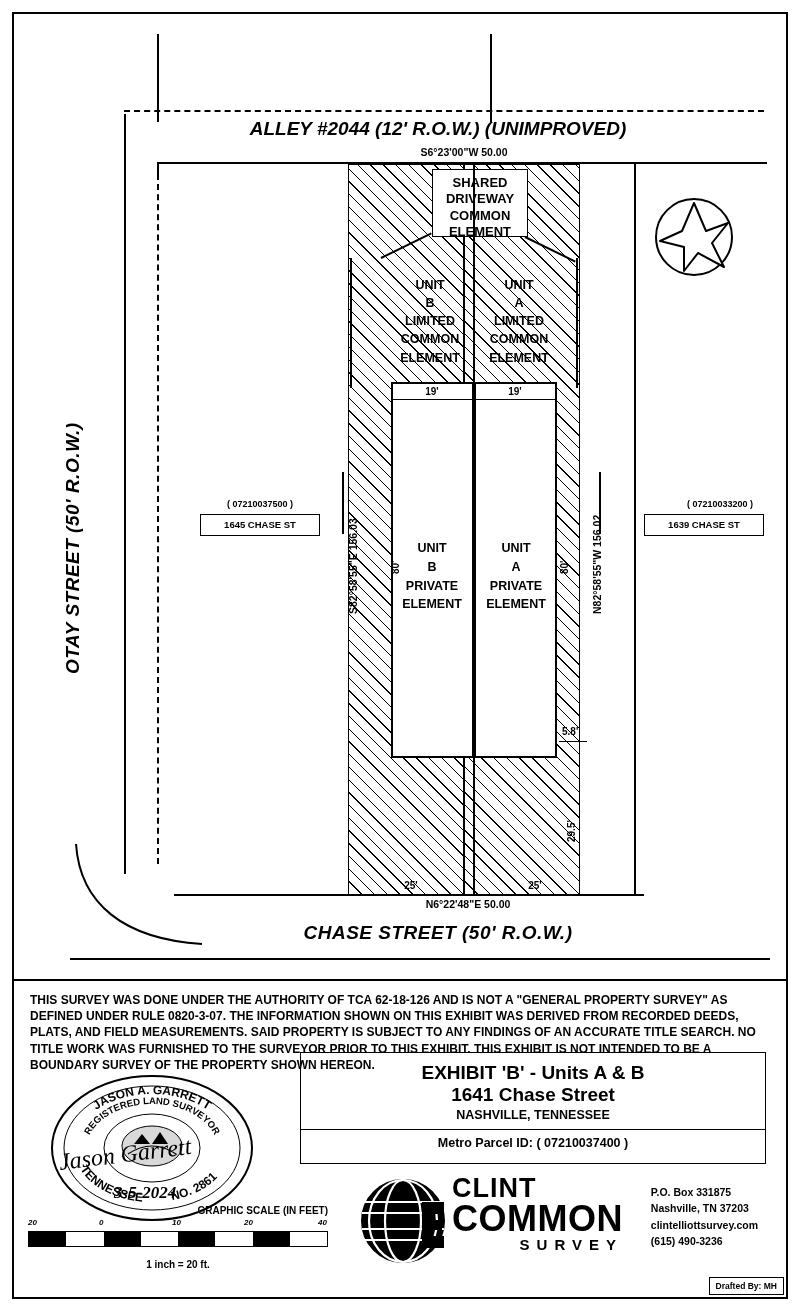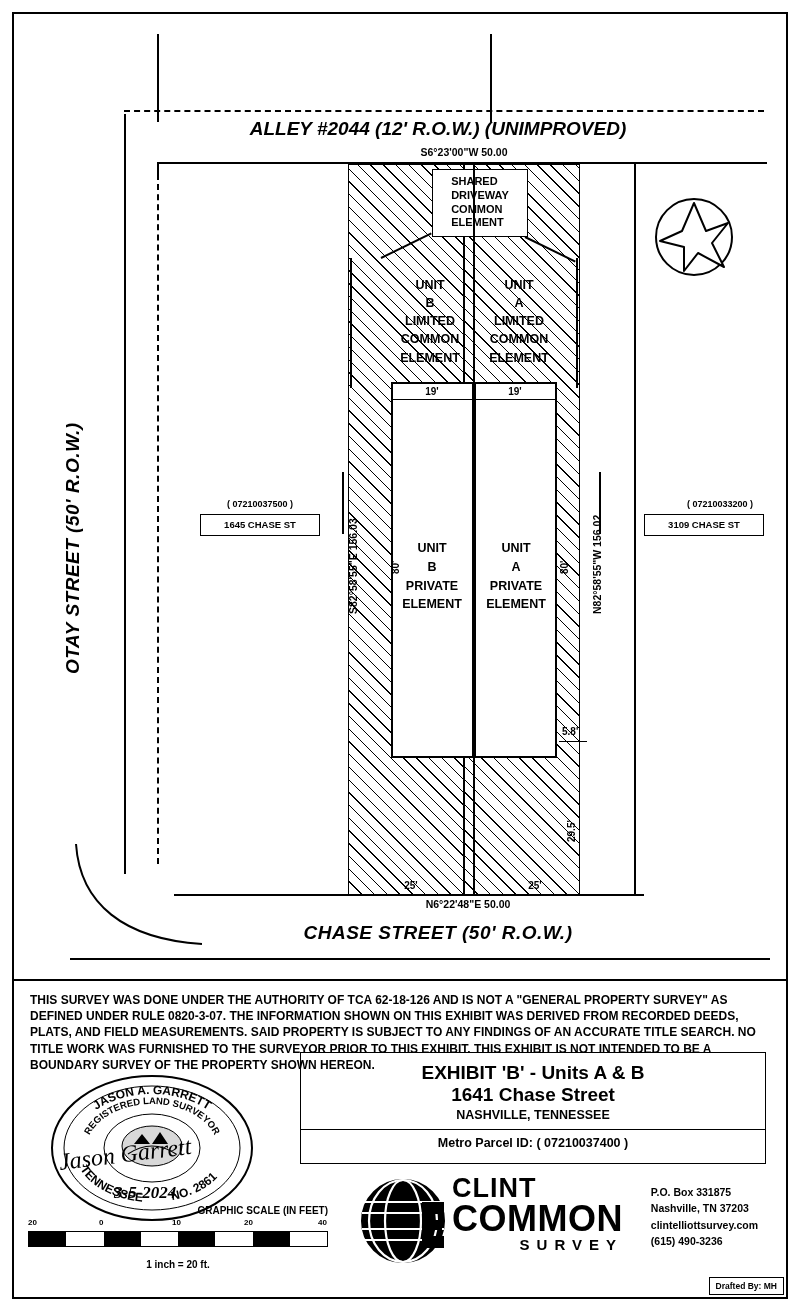--- a/index.html
+++ b/index.html
@@ -40,21 +40,21 @@
   .logo-wrap{position:absolute;left:300px;top:1172px;width:466px;height:95px;}
   .brandline1{font-size:27px;font-weight:bold;letter-spacing:1px;line-height:.95;}
   .brandline2{font-size:36px;font-weight:bold;letter-spacing:.5px;line-height:.95;}
   .brandline3{font-size:15px;font-weight:bold;letter-spacing:7px;text-align:right;}
   .contact{position:absolute;right:8px;top:12px;text-align:left;font-size:10.5px;font-weight:bold;line-height:1.55;}
 
   .scalebox{position:absolute;left:28px;top:1218px;width:300px;}
   .scaletitle{text-align:right;font-size:10px;font-weight:bold;}
   .scalebar{position:relative;height:14px;border:1px solid #000;margin-top:13px;display:flex;}
   .scalebar div{flex:1;}
-  .scalenums{position:relative;height:11px;font-size:8px;font-weight:bold;}
+  .scalenums{position:relative;height:11px;font-size:8px;font-weight:bold;font-style:italic;}
   .scalenums span{position:absolute;top:0;}
   .scaleunit{text-align:center;font-size:10px;font-weight:bold;margin-top:12px;}
 
   .drafted{position:absolute;right:16px;bottom:16px;border:1px solid #000;padding:3px 6px;font-size:8.5px;font-weight:bold;}
 
   
   .north{position:absolute;left:640px;top:183px;width:80px;height:80px;}
 </style>
 </head>
 <body>
@@ -74,21 +74,21 @@
     <div class="txt ctr" style="left:450px;top:132px;font-size:10.5px;">S6°23'00"W  50.00</div>
 
     <div class="ln" style="left:143px;top:148px;width:610px;height:2px;"></div>
     <div class="ln" style="left:143px;top:148px;width:2px;height:16px;"></div>
 
     <div class="hatch" style="left:334px;top:150px;width:116px;height:732px;"></div>
 
     <div class="hatch" style="left:450px;top:150px;width:116px;height:732px;"></div>
 
     <div class="white-box" style="left:418px;top:155px;width:96px;height:68px;"></div>
-    <div style="position:absolute;left:466px;top:161px;transform:translateX(-50%);text-align:left;font-size:11px;font-weight:bold;line-height:1.25;">
+    <div style="position:absolute;left:466px;top:161px;transform:translateX(-50%);text-align:center;font-size:13px;font-weight:bold;line-height:1.25;">
       <div>SHARED</div>
       <div>DRIVEWAY</div>
       <div>COMMON</div>
       <div>ELEMENT</div>
     </div>
 
     <div class="ln" style="left:367px;top:243px;width:56px;height:2px;transform:rotate(-26deg);transform-origin:left center;"></div>
     <div class="ln" style="left:511px;top:222px;width:56px;height:2px;transform:rotate(26deg);transform-origin:left center;"></div>
     <div class="ln" style="left:336px;top:244px;width:2px;height:130px;"></div>
     <div class="ln" style="left:562px;top:244px;width:2px;height:130px;"></div>
@@ -161,21 +161,21 @@
     <svg style="position:absolute;left:60px;top:830px;" width="130" height="120" viewBox="0 0 130 120">
       <path d="M2,0 C6,60 50,95 128,100" stroke="#000" stroke-width="2" fill="none"></path>
     </svg>
 
     <div class="white-box" style="left:186px;top:500px;width:120px;height:22px;border-width:1.5px;"></div>
     <div class="txt ctr" style="left:246px;top:485px;font-size:9px;">( 07210037500 )</div>
     <div class="txt ctr" style="left:246px;top:505px;font-size:9.5px;">1645 CHASE ST</div>
 
     <div class="white-box" style="left:630px;top:500px;width:120px;height:22px;border-width:1.5px;"></div>
     <div class="txt ctr" style="left:690px;top:485px;font-size:9px;margin-left:16px;">( 07210033200 )</div>
-    <div class="txt ctr" style="left:690px;top:505px;font-size:9.5px;">3109 CHASE ST</div>
+    <div class="txt ctr" style="left:690px;top:505px;font-size:9.5px;">1639 CHASE ST</div>
 
     <div class="ln" style="left:620px;top:150px;width:2px;height:730px;"></div>
 
     <svg class="north" viewBox="0 0 80 80">
       <circle cx="40" cy="40" r="38" fill="none" stroke="#000" stroke-width="2"></circle>
       <path d="M40,6 L52,34 L74,26 L58,46 L70,70 L44,56 L30,74 L30,50 L6,44 L28,34 Z" fill="#fff" stroke="#000" stroke-width="2" stroke-linejoin="round"></path>
     </svg>
   </div>
 
   <div class="divider"></div>

